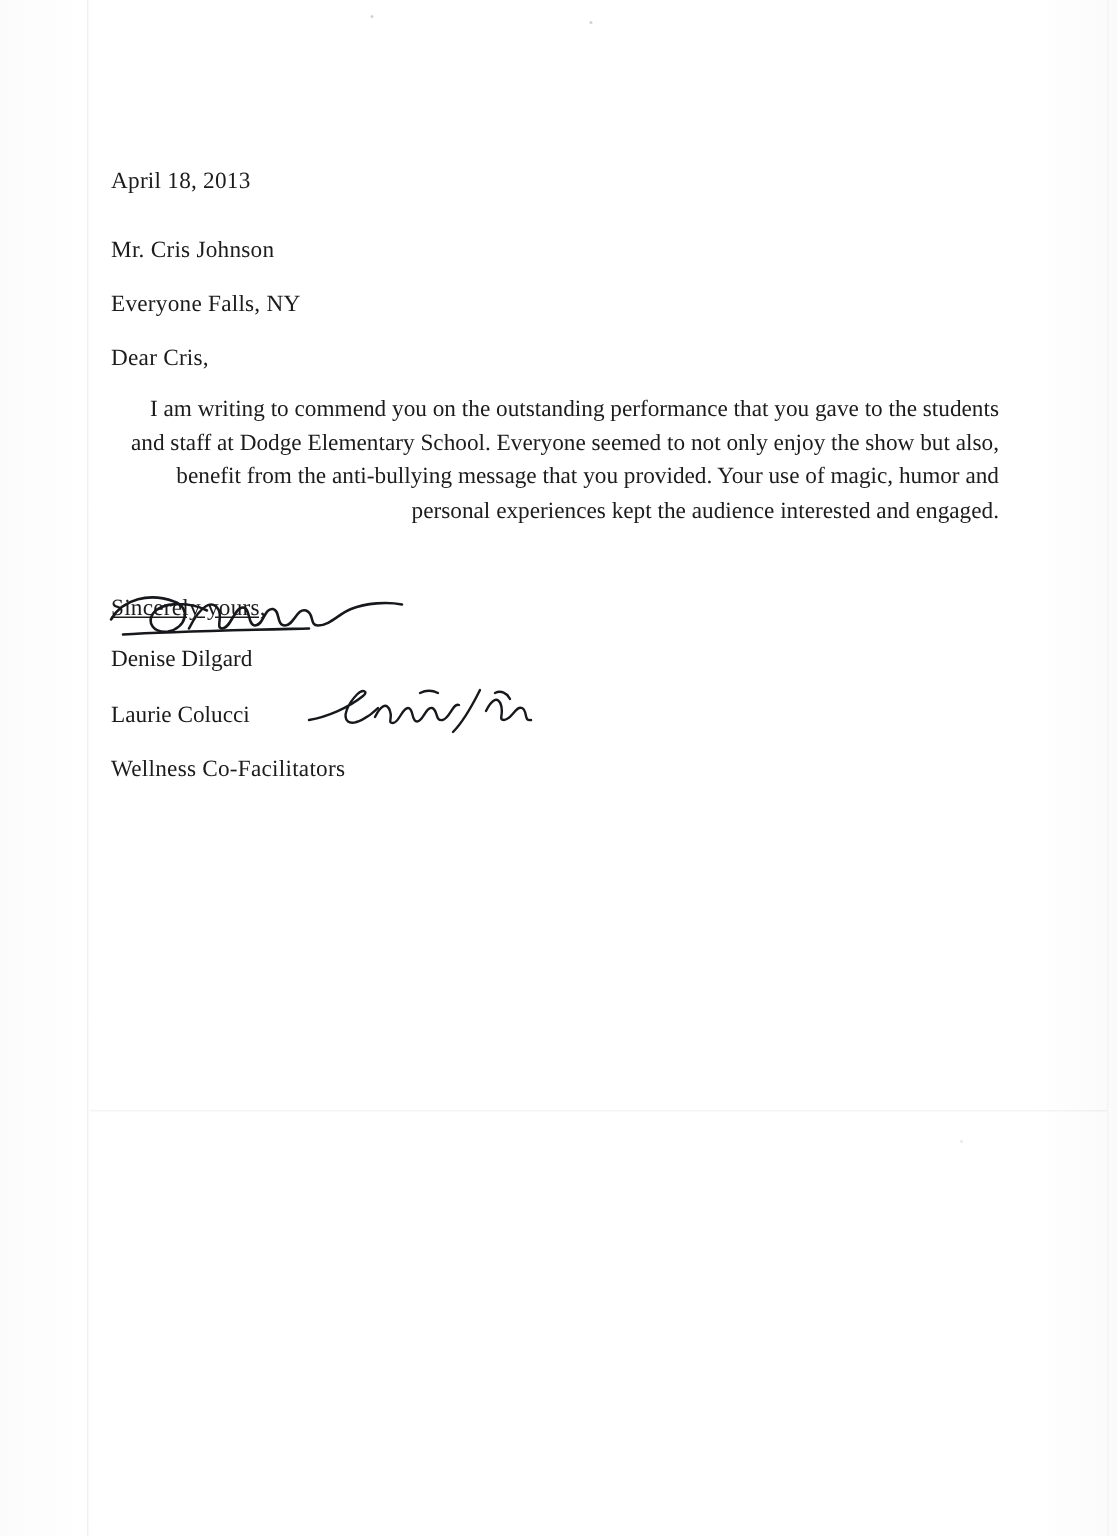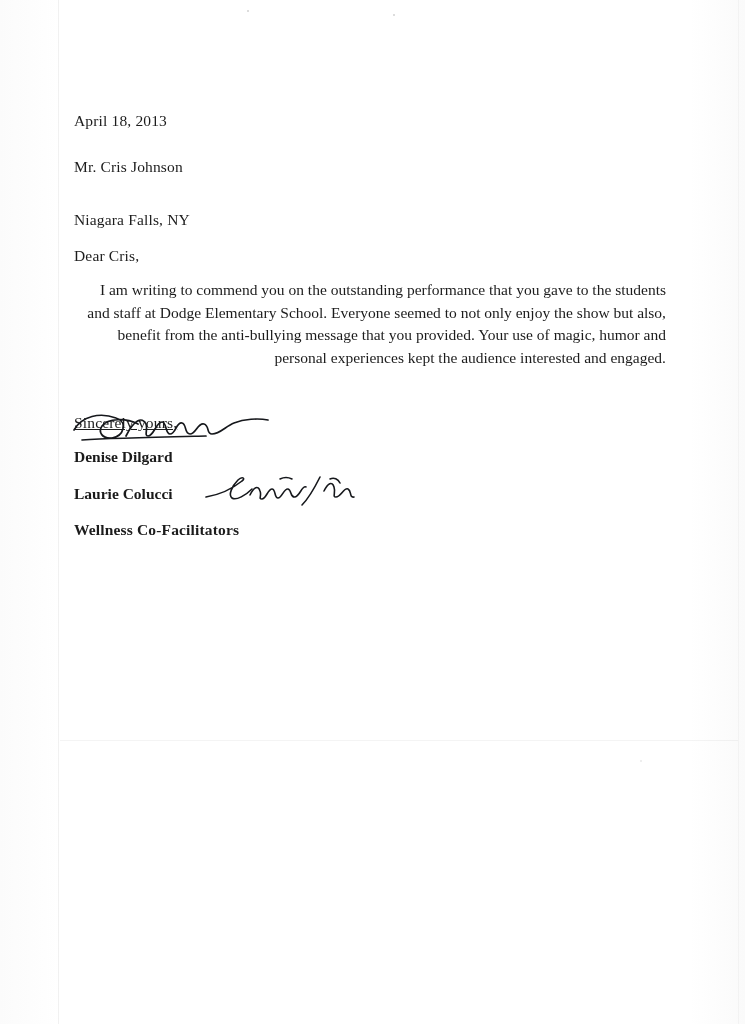--- a/index.html
+++ b/index.html
@@ -66,21 +66,21 @@
 
   .line {
     font-size: 15.5px;
     line-height: 1.18;
     letter-spacing: 0.01em;
     margin: 0 0 16px 0;
     color: #1c1c1c;
   }
 
   .date { margin-bottom: 28px; }
-  .recipient { margin-bottom: 34px; }
+  .recipient { margin-bottom: 17px; }
   .city { margin-bottom: 18px; }
   .salutation { margin-bottom: 14px; }
 
   .body-para {
     font-size: 15.5px;
     line-height: 1.46;
     margin: 0;
     text-align: right;
     width: 592px;
     color: #1c1c1c;
@@ -92,21 +92,20 @@
   }
 
   .closing {
     margin-top: 44px;
     font-size: 15.5px;
     text-decoration: underline;
   }
 
   .signature-block {
     position: relative;
-    font-weight: bold;
   }
 
   .sig-denise {
     position: absolute;
     left: -2px;
     top: -42px;
     width: 200px;
     height: 44px;
   }
 
@@ -154,21 +153,21 @@
   <div class="speck" style="left:247px;top:10px;width:2px;height:2px;"></div>
   <div class="speck" style="left:393px;top:14px;width:2px;height:2px;"></div>
   <div class="speck" style="left:640px;top:760px;width:2px;height:2px;opacity:.5;"></div>
 
   <div class="letter">
 
     <p class="line date">April 18, 2013</p>
 
     <p class="line recipient">Mr. Cris Johnson</p>
 
-    <p class="line city">Niagara Falls, NY</p>
+    <p class="line city">Everyone Falls, NY</p>
 
     <p class="line salutation">Dear Cris,</p>
 
     <p class="body-para">I am writing to commend you on the outstanding performance that you gave to the students and staff at Dodge Elementary School.  Everyone seemed to not only enjoy the show but also, benefit from the anti-bullying message that you provided.  Your use of magic, humor and personal experiences kept the audience interested and engaged.</p>
 
 
     <p class="line closing">Sincerely yours,</p>
 
     <div class="signature-block">
 

